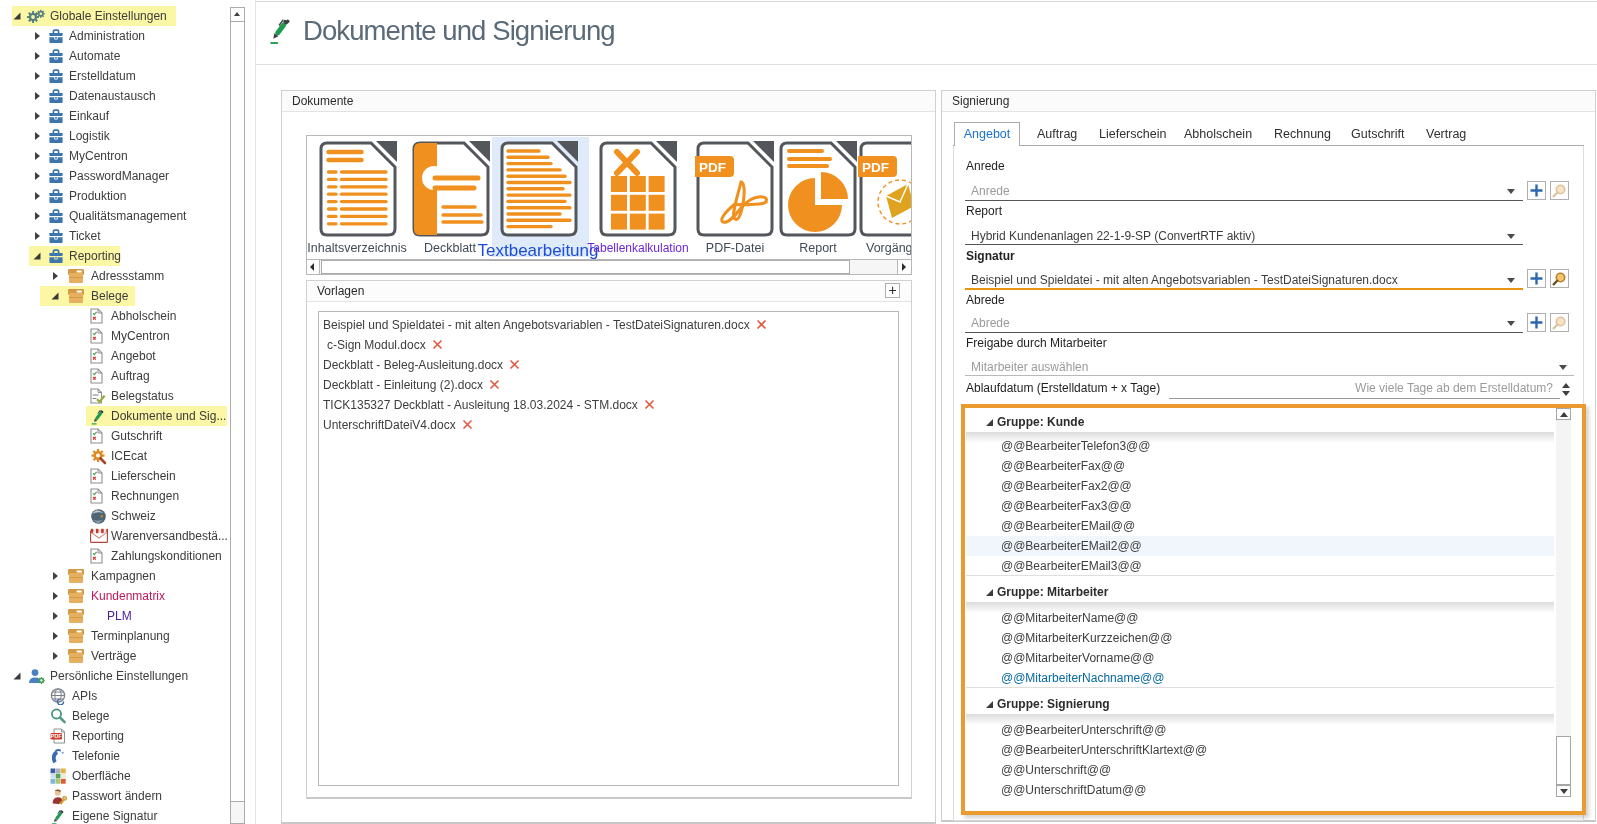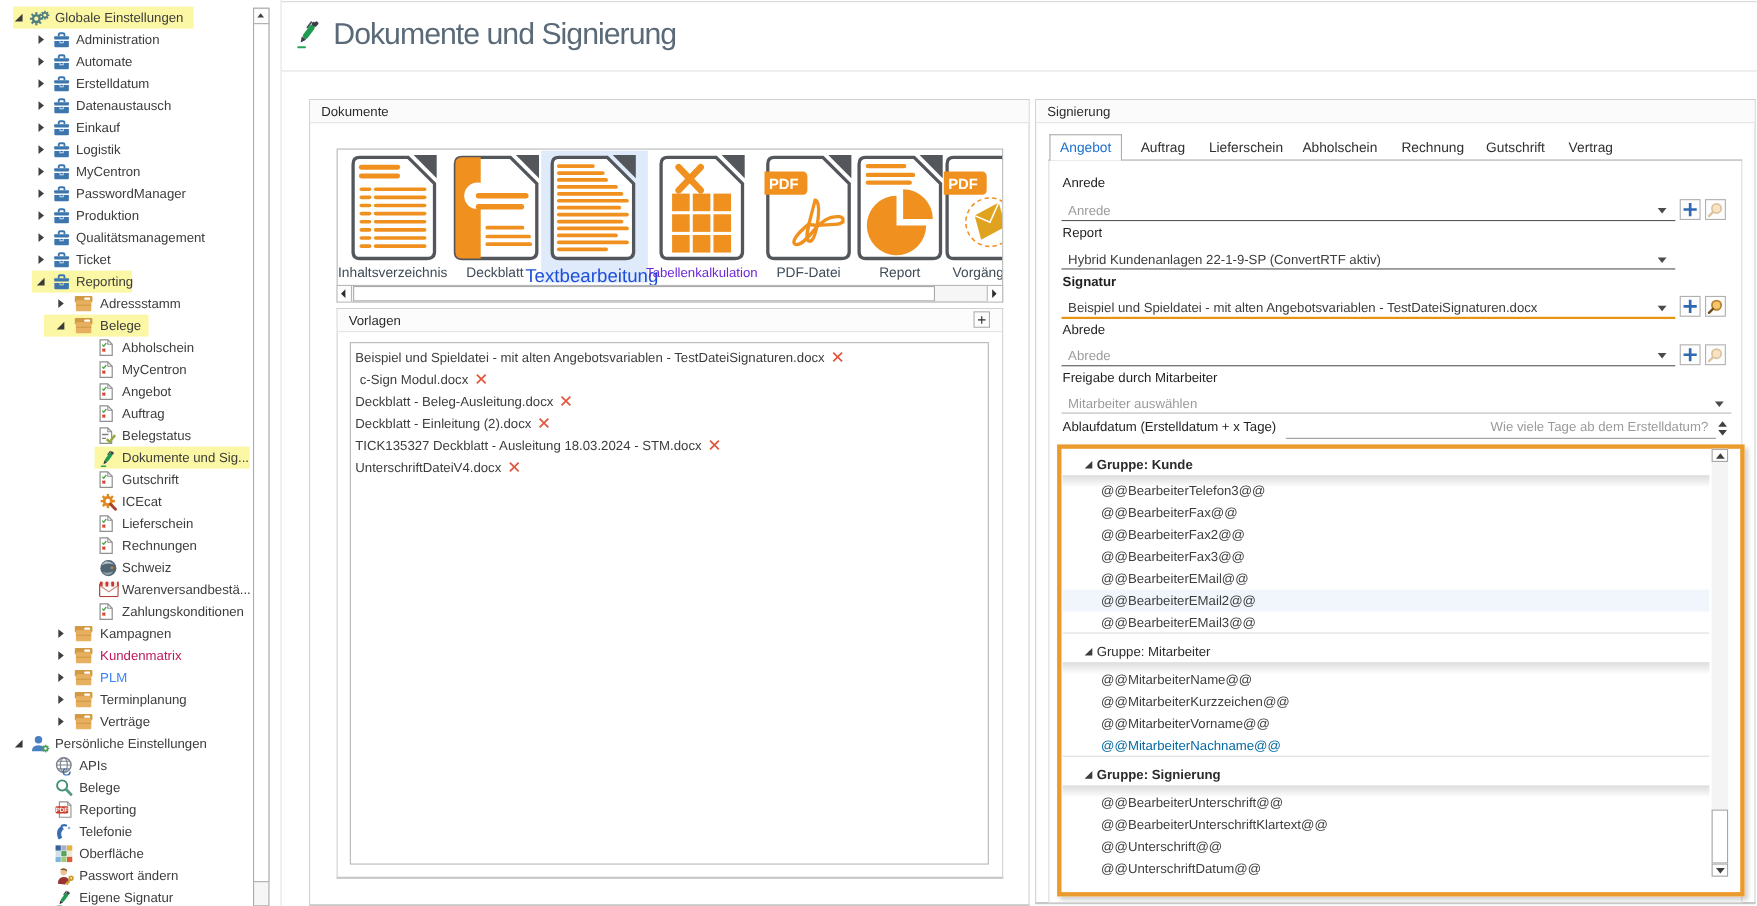--- a/index.html
+++ b/index.html
@@ -281,21 +281,21 @@
       <rect x="2" y="9" width="14" height="1" fill="#d29a44"></rect>
     </svg>
 <div class="row" style="left:91px;top:586px;color:#be185d">Kundenmatrix</div>
 <div class="a" style="left:53px;top:612px;width:0;height:0;border-top:4.4px solid transparent;border-bottom:4.4px solid transparent;border-left:5px solid #404040"></div>
 <svg class="a" style="left:67px;top:608px" width="18" height="16" viewBox="0 0 18 16">
       <rect x="1" y="1" width="16" height="6" rx="1" fill="#d29a44"></rect>
       <rect x="2" y="5" width="14" height="10" rx="1" fill="#e7b060"></rect>
       <rect x="9.5" y="2.4" width="5.5" height="2.2" rx="1.1" fill="#fff"></rect>
       <rect x="2" y="9" width="14" height="1" fill="#d29a44"></rect>
     </svg>
-<div class="row" style="left:91px;top:606px;color:#3b82f6">PLM</div>
+<div class="row" style="left:107px;top:606px;color:#4c1d95">PLM</div>
 <div class="a" style="left:53px;top:632px;width:0;height:0;border-top:4.4px solid transparent;border-bottom:4.4px solid transparent;border-left:5px solid #404040"></div>
 <svg class="a" style="left:67px;top:628px" width="18" height="16" viewBox="0 0 18 16">
       <rect x="1" y="1" width="16" height="6" rx="1" fill="#d29a44"></rect>
       <rect x="2" y="5" width="14" height="10" rx="1" fill="#e7b060"></rect>
       <rect x="9.5" y="2.4" width="5.5" height="2.2" rx="1.1" fill="#fff"></rect>
       <rect x="2" y="9" width="14" height="1" fill="#d29a44"></rect>
     </svg>
 <div class="row" style="left:91px;top:626px;color:#3c3c3c">Terminplanung</div>
 <div class="a" style="left:53px;top:652px;width:0;height:0;border-top:4.4px solid transparent;border-bottom:4.4px solid transparent;border-left:5px solid #404040"></div>
 <svg class="a" style="left:67px;top:648px" width="18" height="16" viewBox="0 0 18 16">
@@ -619,21 +619,21 @@
 <div class="row" style="left:1001px;top:476px;color:#3d3d3d">@@BearbeiterFax2@@</div>
 <div class="row" style="left:1001px;top:496px;color:#3d3d3d">@@BearbeiterFax3@@</div>
 <div class="row" style="left:1001px;top:516px;color:#3d3d3d">@@BearbeiterEMail@@</div>
 <div class="a" style="left:966px;top:536px;width:588px;height:20px;background:#f0f6fc"></div>
 <div class="row" style="left:1001px;top:536px;color:#3d3d3d">@@BearbeiterEMail2@@</div>
 <div class="row" style="left:1001px;top:556px;color:#3d3d3d">@@BearbeiterEMail3@@</div>
 <div class="a" style="left:966px;top:575px;width:588px;height:1px;background:#dedede"></div>
 <svg class="a" style="left:985px;top:588px" width="9" height="9" viewBox="0 0 9 9">
     <path d="M8 1 V8 H1 Z" fill="#3c3c3c"></path>
   </svg>
-<div class="row" style="left:997px;top:582px;font-weight:normal;color:#2b2b2b">Gruppe: Mitarbeiter</div>
+<div class="row" style="left:997px;top:582px;font-weight:bold;color:#2b2b2b">Gruppe: Mitarbeiter</div>
 <div class="a" style="left:966px;top:602px;width:588px;height:11px;background:linear-gradient(#dcdcdc,#ffffff)"></div>
 <div class="row" style="left:1001px;top:608px;color:#3d3d3d">@@MitarbeiterName@@</div>
 <div class="row" style="left:1001px;top:628px;color:#3d3d3d">@@MitarbeiterKurzzeichen@@</div>
 <div class="row" style="left:1001px;top:648px;color:#3d3d3d">@@MitarbeiterVorname@@</div>
 <div class="row" style="left:1001px;top:668px;color:#0369a1">@@MitarbeiterNachname@@</div>
 <div class="a" style="left:966px;top:687px;width:588px;height:1px;background:#dedede"></div>
 <svg class="a" style="left:985px;top:700px" width="9" height="9" viewBox="0 0 9 9">
     <path d="M8 1 V8 H1 Z" fill="#3c3c3c"></path>
   </svg>
 <div class="row" style="left:997px;top:694px;font-weight:bold;color:#2b2b2b">Gruppe: Signierung</div>

